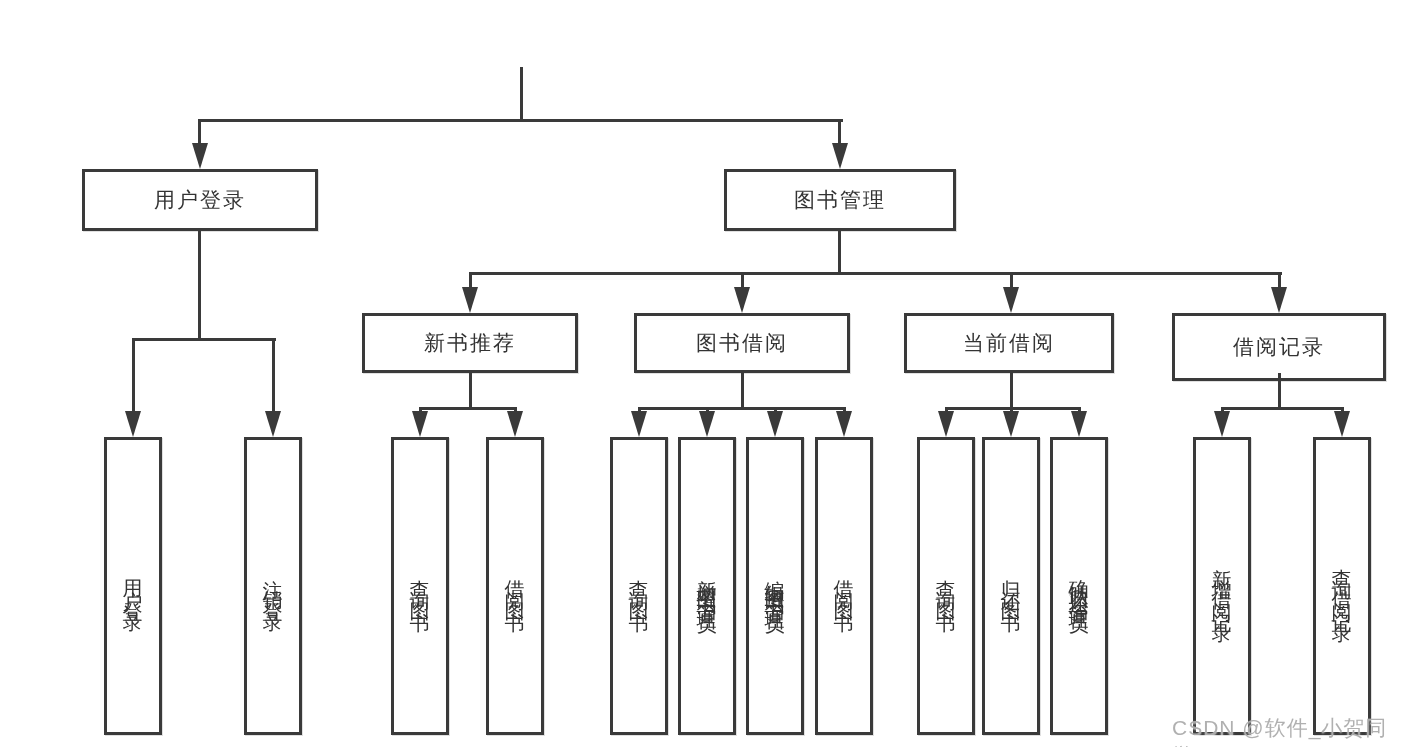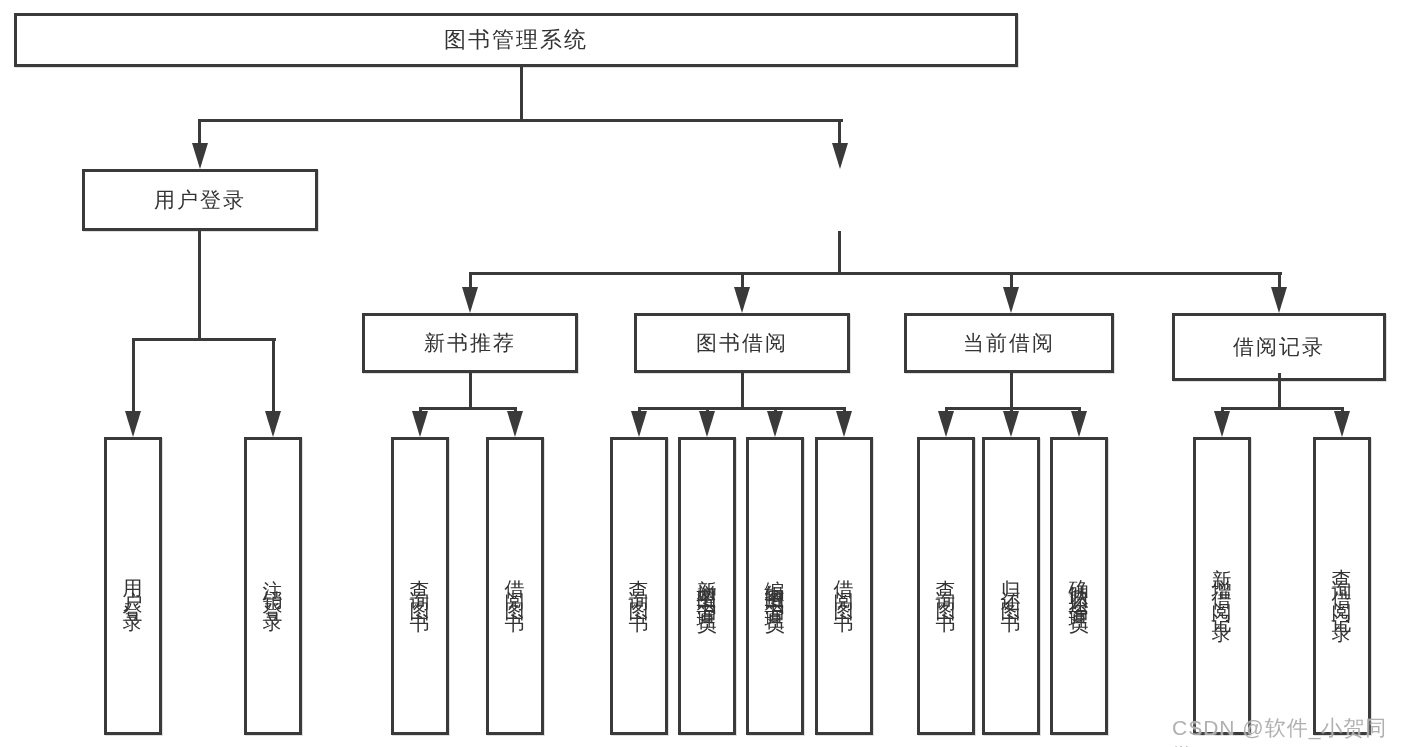--- a/index.html
+++ b/index.html
@@ -52,23 +52,23 @@
     z-index: 6;
     text-shadow: 0 1px 2px rgba(255,255,255,0.85);
     margin-left: 16px;
   }
 </style>
 </head>
 <body>
 
 <div class="stage">
 
-  <div class="box root" style="left:14px;top:13px;width:1004px;height:54px">图书管理系统</div>
 
   <div class="box" style="left:82px;top:169px;width:236px;height:62px">用户登录</div>
+  <div class="box" style="left:724px;top:169px;width:232px;height:62px">图书管理</div>
 
   <div class="box" style="left:634px;top:313px;width:216px;height:60px">图书借阅</div>
   <div class="box" style="left:362px;top:313px;width:216px;height:60px">新书推荐</div>
   <div class="box" style="left:904px;top:313px;width:210px;height:60px">当前借阅</div>
   <div class="box" style="left:1172px;top:313px;width:214px;height:68px">借阅记录</div>
 
   <div class="box leaf" style="left:104px;top:437px;width:58px;height:298px">用户登录</div>
   <div class="box leaf" style="left:244px;top:437px;width:58px;height:298px">注销登录</div>
 
   <div class="box leaf" style="left:391px;top:437px;width:58px;height:298px">查询图书</div>

